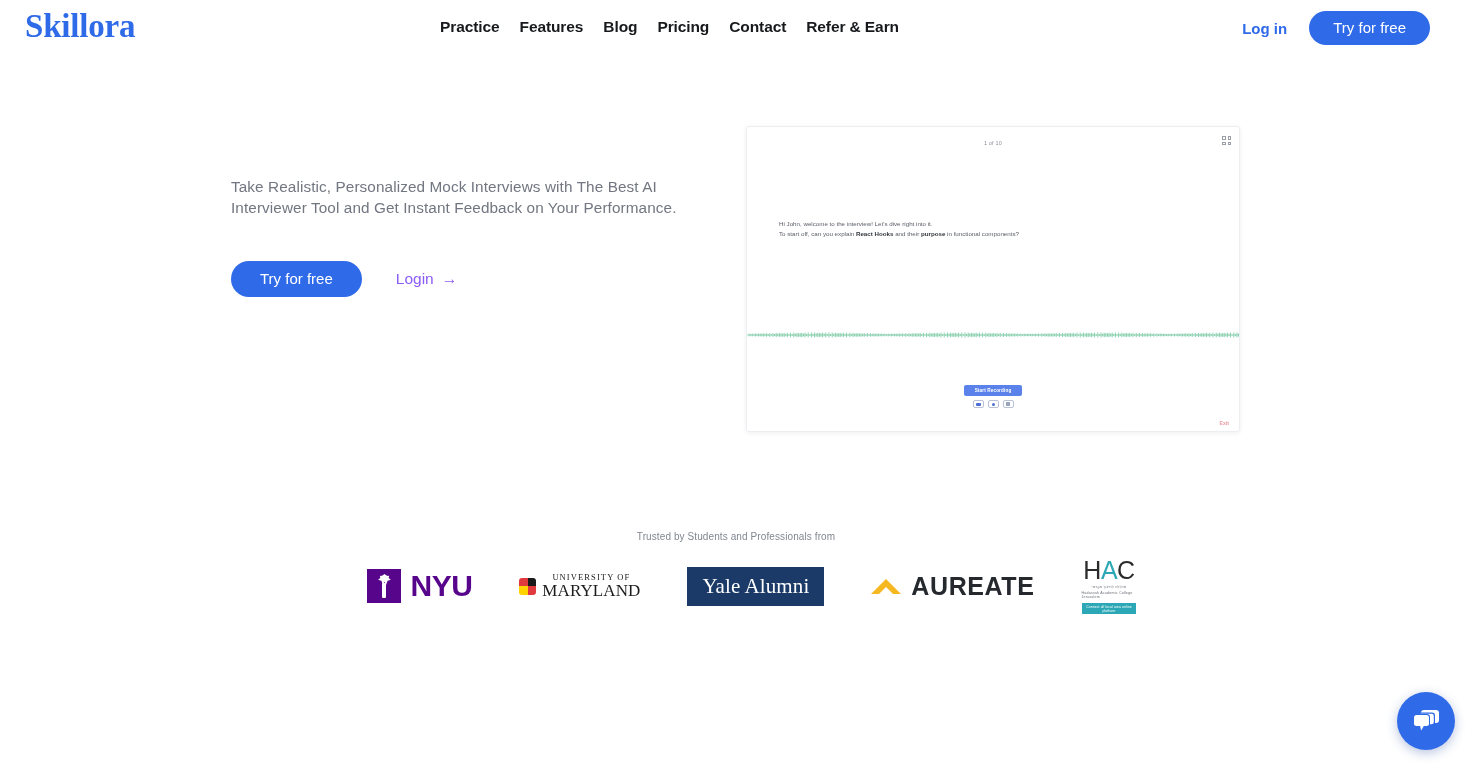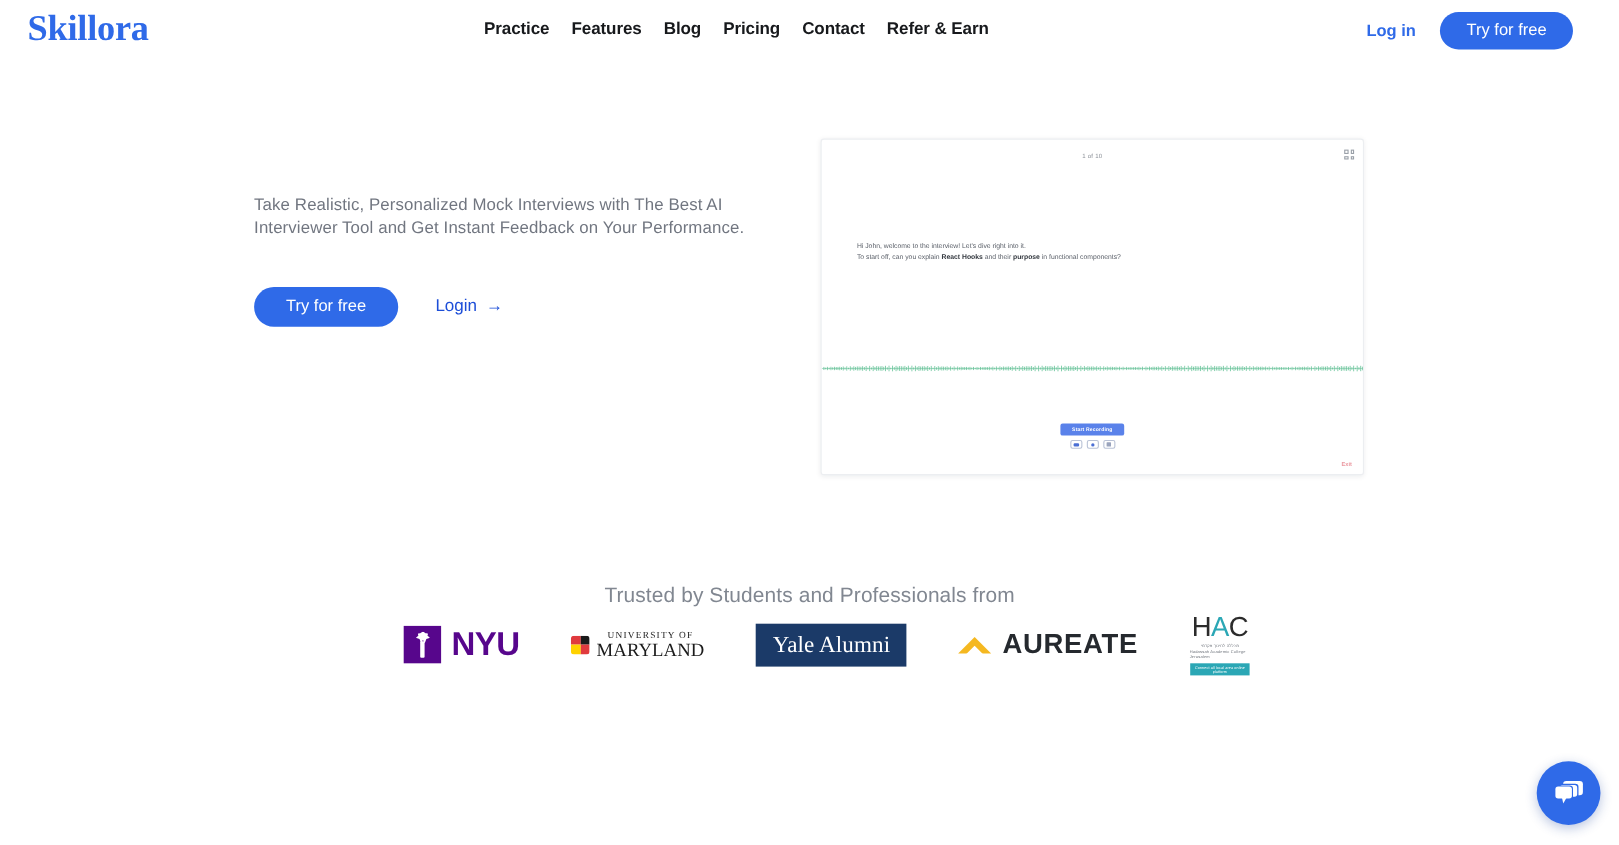--- a/index.html
+++ b/index.html
@@ -113,21 +113,21 @@
     font-family: "Liberation Sans", sans-serif;
     font-size: 15px;
     padding: 0 29px;
     height: 36px;
     line-height: 36px;
     cursor: pointer;
     white-space: nowrap;
   }
   .login-arrow {
     font-size: 15.5px;
-    color: #1d4ed8;
+    color: #8b5cf6;
     display: flex;
     align-items: center;
     gap: 8px;
     cursor: pointer;
     white-space: nowrap;
   }
   .arrow-ico { display: inline-block; line-height: 1; }
 
   
   .demo {
@@ -255,21 +255,21 @@
     font-weight: 700;
     cursor: pointer;
   }
 
   
   .trusted {
     position: absolute;
     top: 531px; left: 0;
     width: 1472px;
     text-align: center;
-    font-size: 19px;
+    font-size: 10px;
     color: #818791;
     letter-spacing: 0.1px;
   }
   .logos {
     position: absolute;
     top: 558px; left: 16px;
     width: 1472px;
     display: flex;
     justify-content: center;
     align-items: center;

